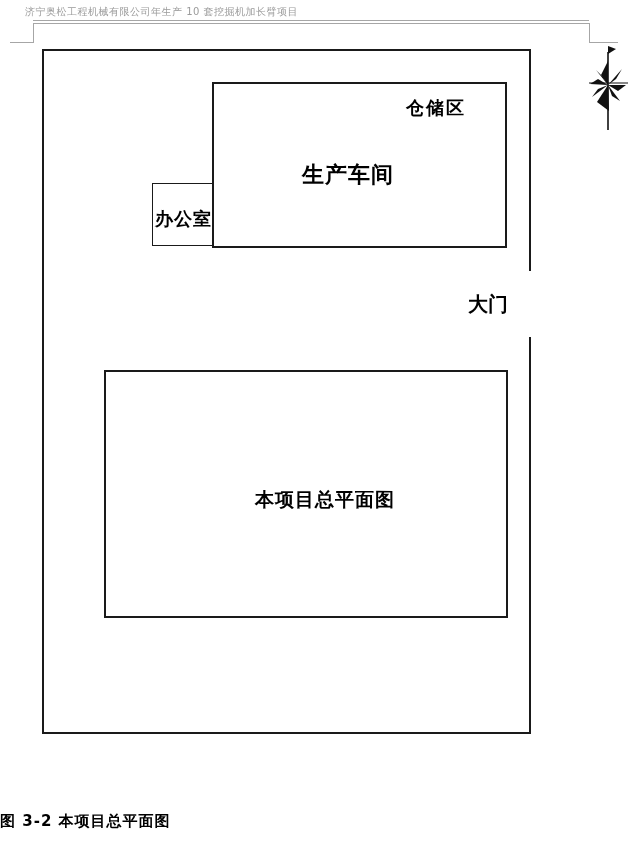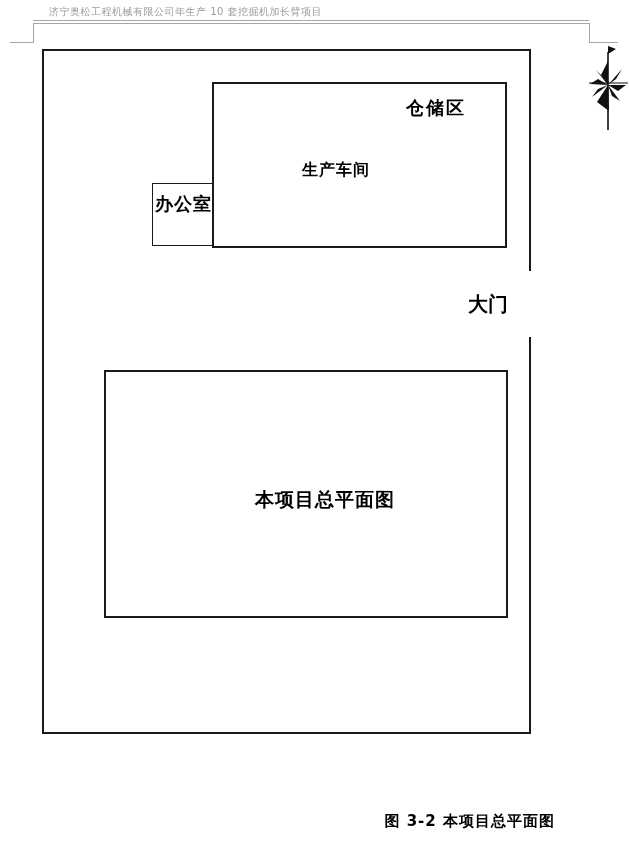--- a/index.html
+++ b/index.html
@@ -13,21 +13,20 @@
     overflow: hidden;
   }
   
   .header-title {
     position: absolute;
     left: 25px; top: 5px;
     font-size: 10px;
     color: #9b9b9b;
     letter-spacing: 0.5px;
     white-space: nowrap;
-    margin-left: 24px;
   }
   .hline { position: absolute; background: #a6a6a6; }
   .rule-top-a   { left: 33px;  top: 20px; width: 556px; height: 1px; }
   .rule-top-b   { left: 33px;  top: 23px; width: 556px; height: 1px; }
   .rule-left-v  { left: 33px;  top: 23px; width: 1px;  height: 20px; }
   .rule-left-h  { left: 10px;  top: 42px; width: 24px; height: 1px; }
   .rule-right-v { left: 589px; top: 23px; width: 1px;  height: 20px; }
   .rule-right-h { left: 589px; top: 42px; width: 29px; height: 1px; }
   
   .rect { position: absolute; background: #ffffff; border: 2px solid #1a1a1a; }
@@ -38,32 +37,32 @@
   .other-factory { left: 104px; top: 370px; width: 404px; height: 248px; }
   .plan-label {
     position: absolute;
     color: #000000;
     font-weight: bold;
     white-space: nowrap;
     font-family: "DejaVu Sans", sans-serif;
     text-align: right;
   }
   .lbl-storage  { left: 406px; top: 96px;  font-size: 18px; letter-spacing: 2px; }
-  .lbl-workshop { left: 302px; top: 160px; font-size: 16px; letter-spacing: 1px; }
-  .lbl-office   { left: 155px; top: 192px; font-size: 18px; letter-spacing: 1px; }
+  .lbl-workshop { left: 302px; top: 160px; font-size: 22px; letter-spacing: 1px; }
+  .lbl-office   { left: 155px; top: 207px; font-size: 18px; letter-spacing: 1px; }
   .lbl-gate     { left: 468px; top: 291px; font-size: 20px; }
   .lbl-other    { left: 255px; top: 487px; font-size: 19px; letter-spacing: 1px; }
   
   .compass { position: absolute; left: 588px; top: 45px; width: 41px; height: 89px; }
   
   .caption {
     position: absolute;
     left: 0; top: 812px;
     width: 555px;
-    text-align: right;
+    text-align: left;
     font-size: 15px;
     font-weight: bold;
     color: #000000;
     letter-spacing: 1px;
   }
 </style>
 </head>
 <body>
 
 <div class="page">

